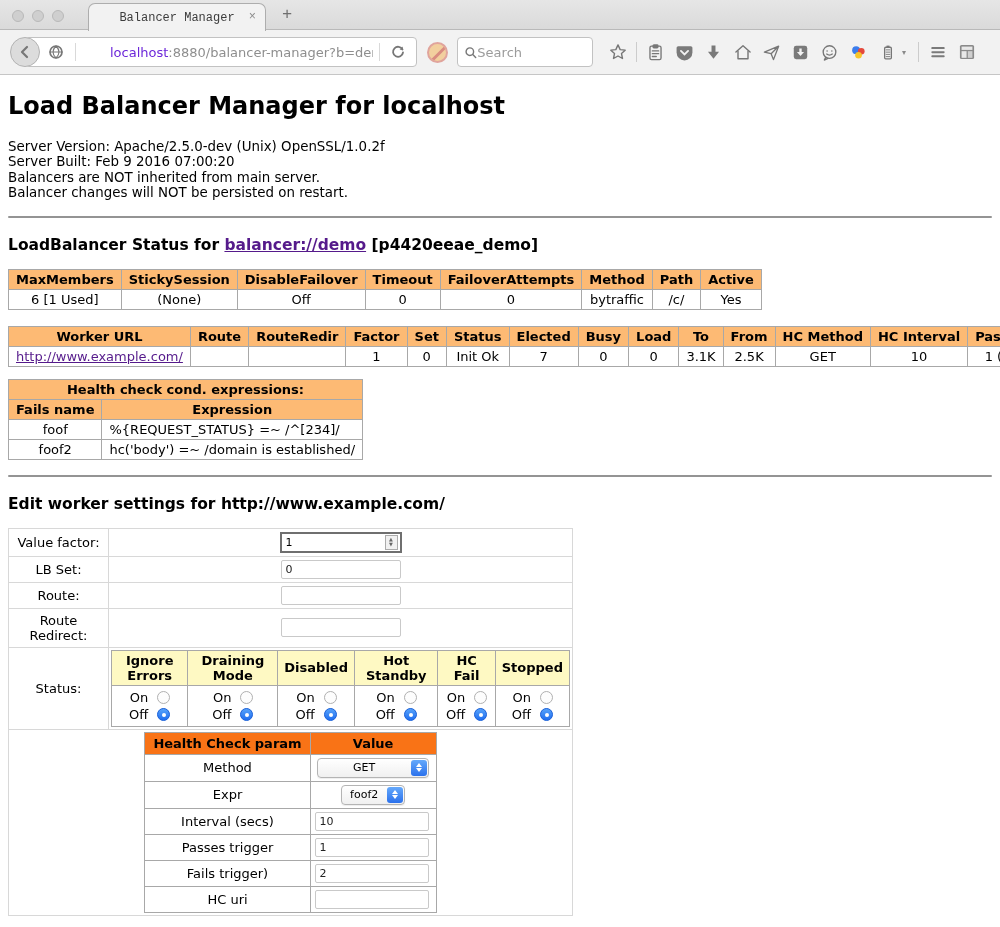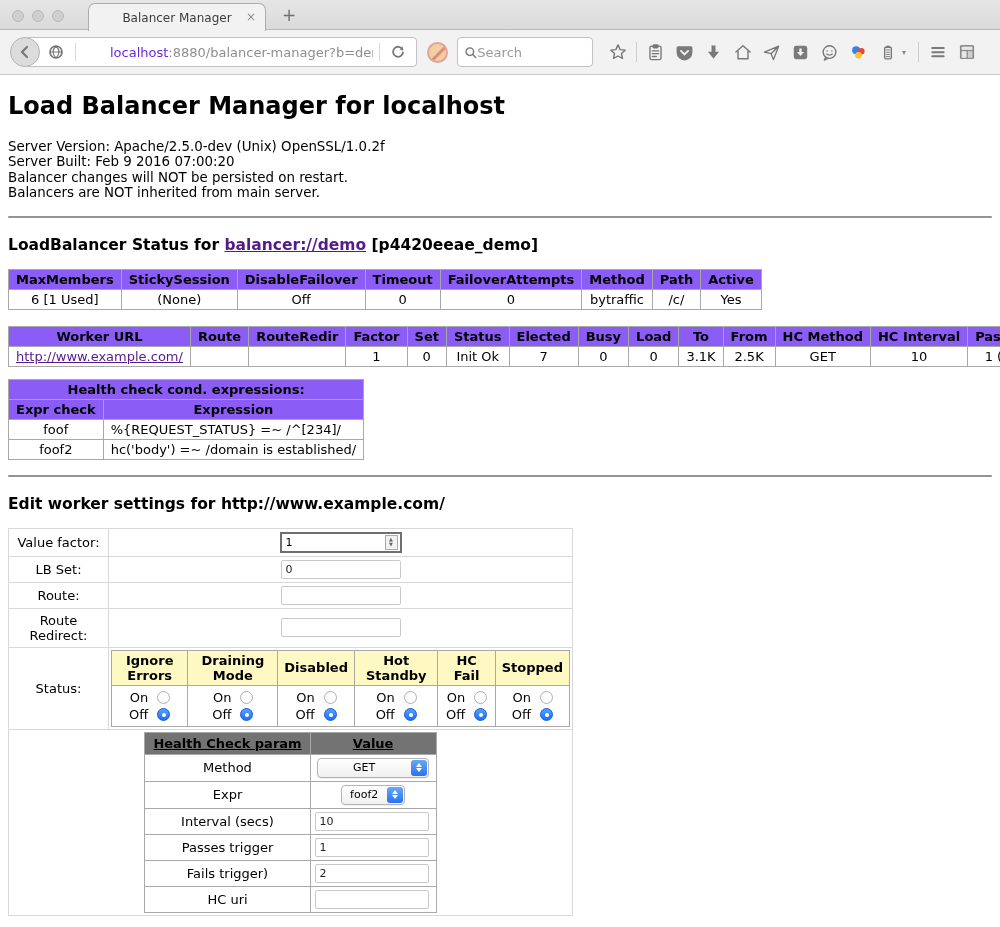--- a/index.html
+++ b/index.html
@@ -1,20 +1,20 @@
 <!DOCTYPE html>
 <html><head>
 <meta charset="utf-8">
 <style>
   * { box-sizing: border-box; margin: 0; padding: 0; }
   html,body { width:1000px; height:927px; }
   body { font-family:"DejaVu Sans","Liberation Sans",sans-serif; background:#fff; overflow:hidden; }
 
   
-  .titlebar { height:30px; background:linear-gradient(#e6e6e6,#dadada); position:relative; border-bottom:1px solid #b9b9b9; }
+  .titlebar { height:30px; background:linear-gradient(#e6e6e6,#dadada); position:relative; border-bottom:1px solid #b9b9b9;font-family:Liberation Mono, monospace; }
   .lights { position:absolute; left:12px; top:10px; display:flex; gap:8px; }
   .light { width:12px; height:12px; border-radius:50%; background:#cfcfcf; border:1px solid #b9b9b9; }
   .tab { position:absolute; left:88px; top:3px; width:178px; height:28px; background:#f2f2f2;
          border:1px solid #adadad; border-bottom:none; border-radius:7px 7px 0 0;
          display:flex; align-items:center; justify-content:center; font-size:12px; color:#3c3c3c; z-index:2; }
   .tab-close { position:absolute; right:9px; top:6px; font-size:12px; color:#8c8c8c; cursor:default; }
   .newtab { position:absolute; left:282px; top:5px; font-size:17px; color:#6f6f6f; }
 
   .navbar { height:45px; background:#f2f2f2; border-bottom:1px solid #c6c6c6; display:flex; align-items:center; padding:0 10px; }
   .backbtn { width:30px; height:30px; border-radius:50%; background:#dcdcdc; border:1px solid #b3b3b3;
@@ -44,21 +44,21 @@
   
   .content { padding:4px 8px 0; color:#000; }
   h1.pgtitle { font-size:24px; font-weight:bold; margin:13px 0 19px; }
   .info { font-size:13.4px; line-height:15.4px; }
   hr.rule { border:0; height:2px; background:#949494; margin:15px 0 14px; border-radius:1px; }
   h3.sec { font-size:15.5px; font-weight:bold; margin:18px 0 15px; }
   a.plink { color:#551a8b; text-decoration:underline; }
 
   table.tbl { border-collapse:collapse; font-size:13px; }
   table.tbl th, table.tbl td { border:1px solid #a8a8a8; padding:2px 7px; text-align:center; white-space:nowrap; }
-  table.tbl th { background:#8b5cf6; font-weight:bold; }
+  table.tbl th { background:#fdba74; font-weight:bold; }
   table.tbl { border:1px solid #8f8f8f; }
   td.lft { text-align:left !important; }
 
   .mb16 { margin-bottom:16px; } .mb10 { margin-bottom:12px; }
 
   
   table.formtbl { border-collapse:collapse; width:565px; border:1px solid #bdbdbd; font-size:13px; }
   table.formtbl > tbody > tr > td { border:1px solid #d8d8d8; }
   td.flabel { width:100px; text-align:center; padding:4px 2px; }
   td.fval { text-align:center; padding:3px 2px; }
@@ -77,21 +77,21 @@
   table.statustbl th { background:#fef9c3; }
   .radiogrid { display:grid; grid-template-columns:auto auto; gap:2px 9px; justify-content:center; align-items:center; padding:2px 0; }
   .radiogrid .rlbl { text-align:right; font-size:13px; }
   .radio { width:13px; height:13px; border-radius:50%; border:1px solid #b0b0b0; background:#fdfdfd; position:relative; }
   .radio.checked { background:linear-gradient(#56a2fa,#1f6ef0); border-color:#1c61d8; }
   .radio.checked::after { content:""; position:absolute; left:4px; top:4px; width:4px; height:4px;
                           border-radius:50%; background:#fff; }
 
   table.hctbl { border-collapse:collapse; margin:0 auto; font-size:13px; border:1px solid #8f8f8f; }
   table.hctbl th, table.hctbl td { border:1px solid #a8a8a8; padding:3px 8px; text-align:center; }
-  table.hctbl th { background:#737373;text-decoration:underline; }
+  table.hctbl th { background:#f97316; }
   td.hcval { width:126px; padding:3px 4px !important; text-align:left !important; }
   td.hcval.ctr { text-align:center !important; }
   .ti.hcti { width:114px; }
 
   .select { display:inline-flex; align-items:center; height:20px; border:1px solid #b4b4b4; border-radius:4px;
             background:linear-gradient(#ffffff,#f0f0f0); box-shadow:0 1px 1px rgba(0,0,0,.07); overflow:hidden; vertical-align:middle; }
   .select .sel-text { text-align:center; font-size:11px; padding:0 8px; flex:1; }
   .sel-arrows { width:16px; align-self:stretch; margin:1px; border-radius:3px;
                 background:linear-gradient(#65a9fb,#2b71ec); display:flex; flex-direction:column;
                 align-items:center; justify-content:center; gap:1px; }
@@ -231,22 +231,22 @@
   </span>
 </div>
 
 <div class="content">
 
   <h1 class="pgtitle">Load Balancer Manager for localhost</h1>
 
   <div class="info">
     <div>Server Version: Apache/2.5.0-dev (Unix) OpenSSL/1.0.2f</div>
     <div>Server Built: Feb 9 2016 07:00:20</div>
+    <div>Balancers are NOT inherited from main server.</div>
     <div>Balancer changes will NOT be persisted on restart.</div>
-    <div>Balancers are NOT inherited from main server.</div>
   </div>
 
   <hr class="rule">
 
   <h3 class="sec"><span>LoadBalancer Status for </span><a href="#" class="plink">balancer://demo</a><span> [p4420eeae_demo]</span></h3>
 
   <table class="tbl mb16">
     <tbody>
         <tr>
       <th>MaxMembers</th>
@@ -309,21 +309,21 @@
     </tr>
   </tbody>
     </table>
 
   <table class="tbl">
     <tbody>
         <tr>
       <th colspan="2">Health check cond. expressions:</th>
     </tr>
     <tr>
-      <th>Expr check</th>
+      <th>Fails name</th>
       <th>Expression</th>
     </tr>
     <tr>
       <td>foof</td>
       <td class="lft">%{REQUEST_STATUS} =~ /^[234]/</td>
     </tr>
     <tr>
       <td>foof2</td>
       <td class="lft">hc('body') =~ /domain is established/</td>
     </tr>

